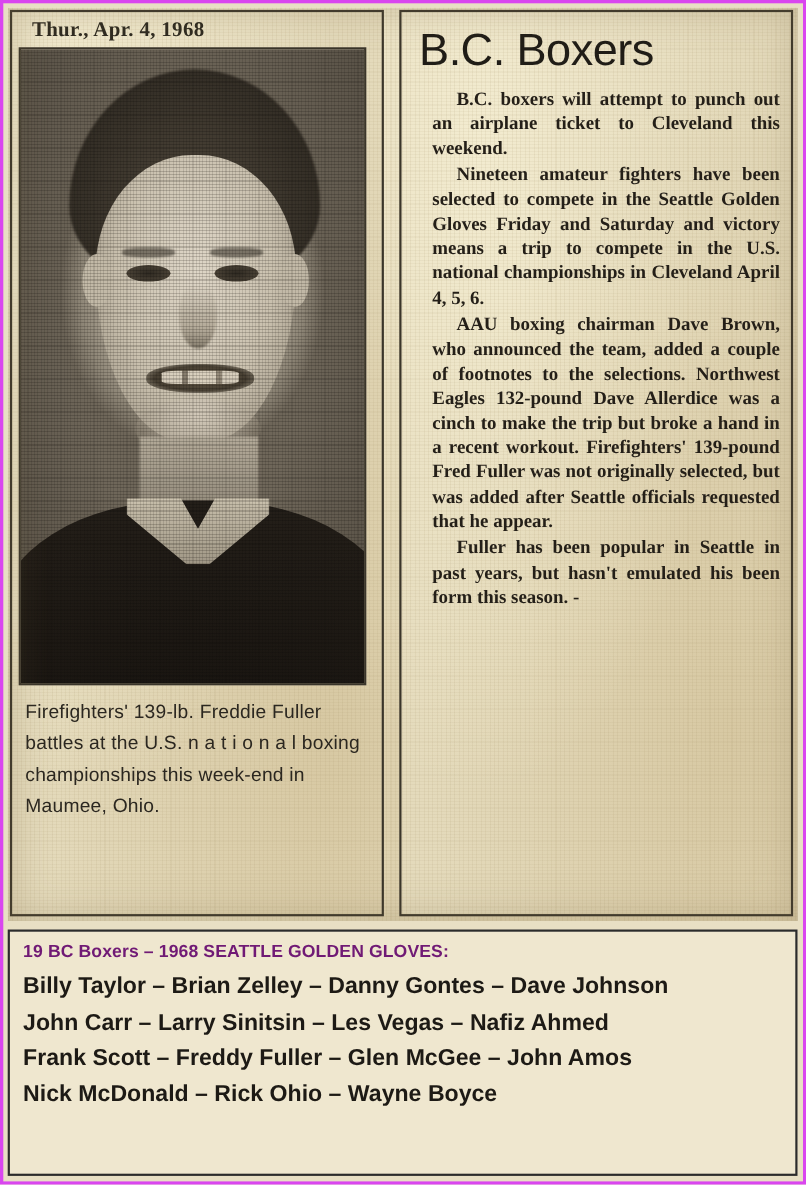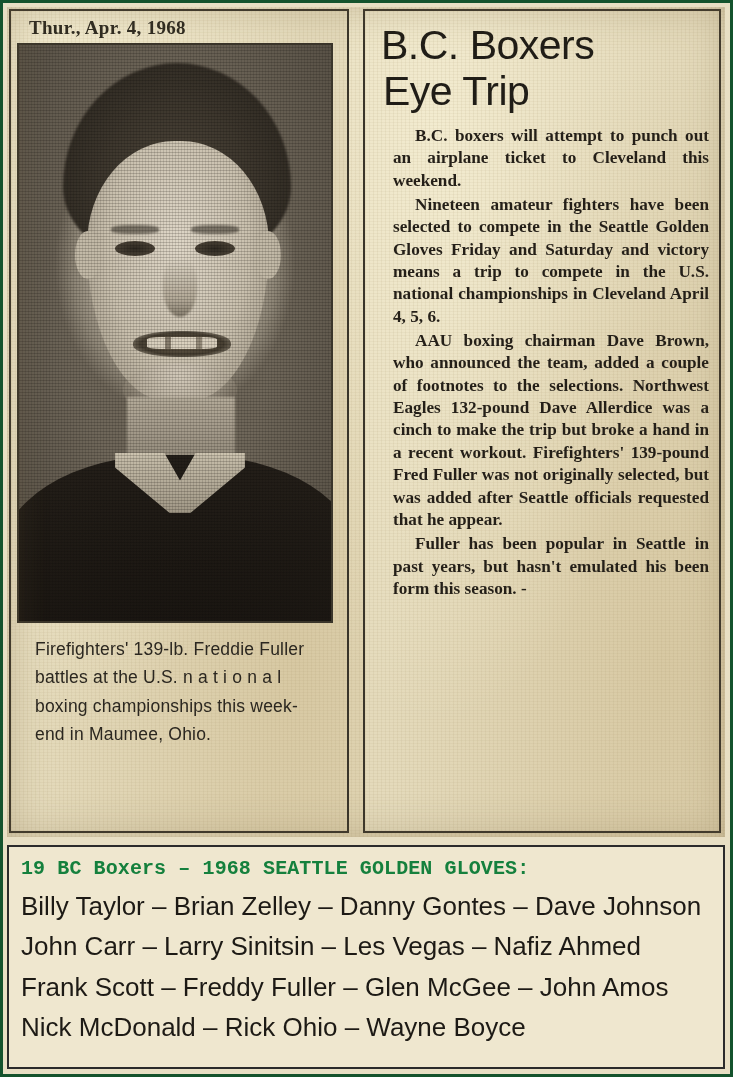--- a/index.html
+++ b/index.html
@@ -13,21 +13,21 @@
     font-family: "Liberation Serif", serif;
     overflow: hidden;
   }
 
   #page {
     position: relative;
     width: 733px;
     height: 1077px;
     background: #e8dfc4;
     box-sizing: border-box;
-    border: 3px solid #14532d;
+    border: 3px solid #d946ef;
   }
 
   
   .newsprint {
     background-color: #e4dabb;
     background-image:
       repeating-linear-gradient(90deg, rgba(160,140,95,0.10) 0px, rgba(160,140,95,0.10) 1px, rgba(255,255,255,0) 1px, rgba(255,255,255,0) 4px),
       repeating-linear-gradient(0deg, rgba(150,130,90,0.07) 0px, rgba(150,130,90,0.07) 1px, rgba(255,255,255,0) 1px, rgba(255,255,255,0) 3px),
       radial-gradient(ellipse at 20% 15%, rgba(255,250,225,0.55), rgba(255,250,225,0) 60%),
       radial-gradient(ellipse at 85% 80%, rgba(196,174,126,0.40), rgba(196,174,126,0) 65%);
@@ -198,21 +198,21 @@
 
   #caption {
     margin-top: 10px;
     font-family: "Liberation Sans", sans-serif;
     font-size: 17.5px;
     line-height: 1.62;
     color: #2b2720;
     letter-spacing: 0.2px;
     padding: 0 6px;
   }
-  #caption p { margin: 12px; }
+  #caption p { margin: 0; }
 
   
   #right-col {
     position: absolute;
     left: 356px;
     top: 2px;
     width: 358px;
     height: 824px;
     box-sizing: border-box;
     border: 2px solid #3a352a;
@@ -249,31 +249,31 @@
     left: 4px;
     top: 842px;
     width: 718px;
     height: 224px;
     box-sizing: border-box;
     border: 2px solid #2b2b2b;
     padding: 10px 12px;
     background: #efe7cf;
   }
   #roster-title {
-    font-family: Liberation Mono, monospace;
-    font-size: 20px;
+    font-family: Liberation Sans, sans-serif;
+    font-size: 16px;
     font-weight: bold;
-    color: #15803d;
+    color: #701a75;
     margin-bottom: 6px;
     letter-spacing: 0.1px;
   }
   .roster-line {
     font-family: "Liberation Sans", sans-serif;
-    font-size: 26px;
-    font-weight: normal;
+    font-size: 21px;
+    font-weight: bold;
     color: #1d1a15;
     line-height: 1.55;
     white-space: nowrap;
   }
 
   .edge-shadow {
     position: absolute;
     inset: 0;
     pointer-events: none;
     box-shadow: inset 0 0 40px rgba(120,100,62,0.30);
@@ -313,21 +313,20 @@
       </div>
 
       <div id="caption">
         <p>Firefighters' 139-lb. Freddie Fuller battles at the U.S. n a t i o n a l boxing championships this week-end in Maumee, Ohio.</p>
       </div>
     </div>
 
     <div id="right-col" class="newsprint">
       <div id="headline">
         <span>B.C. Boxers</span>
-        <span class="l2">Eye Trip</span>
       </div>
 
       <div id="article">
         <p>B.C. boxers will attempt to punch out an airplane ticket to Cleveland this weekend.</p>
         <p>Nineteen amateur fighters have been selected to compete in the Seattle Golden Gloves Friday and Saturday and victory means a trip to compete in the U.S. national championships in Cleveland April 4, 5, 6.</p>
         <p>AAU boxing chairman Dave Brown, who announced the team, added a couple of footnotes to the selections. Northwest Eagles 132-pound Dave Allerdice was a cinch to make the trip but broke a hand in a recent workout. Firefighters' 139-pound Fred Fuller was not originally selected, but was added after Seattle officials requested that he appear.</p>
         <p>Fuller has been popular in Seattle in past years, but hasn't emulated his been form this season. -</p>
       </div>
     </div>
 

